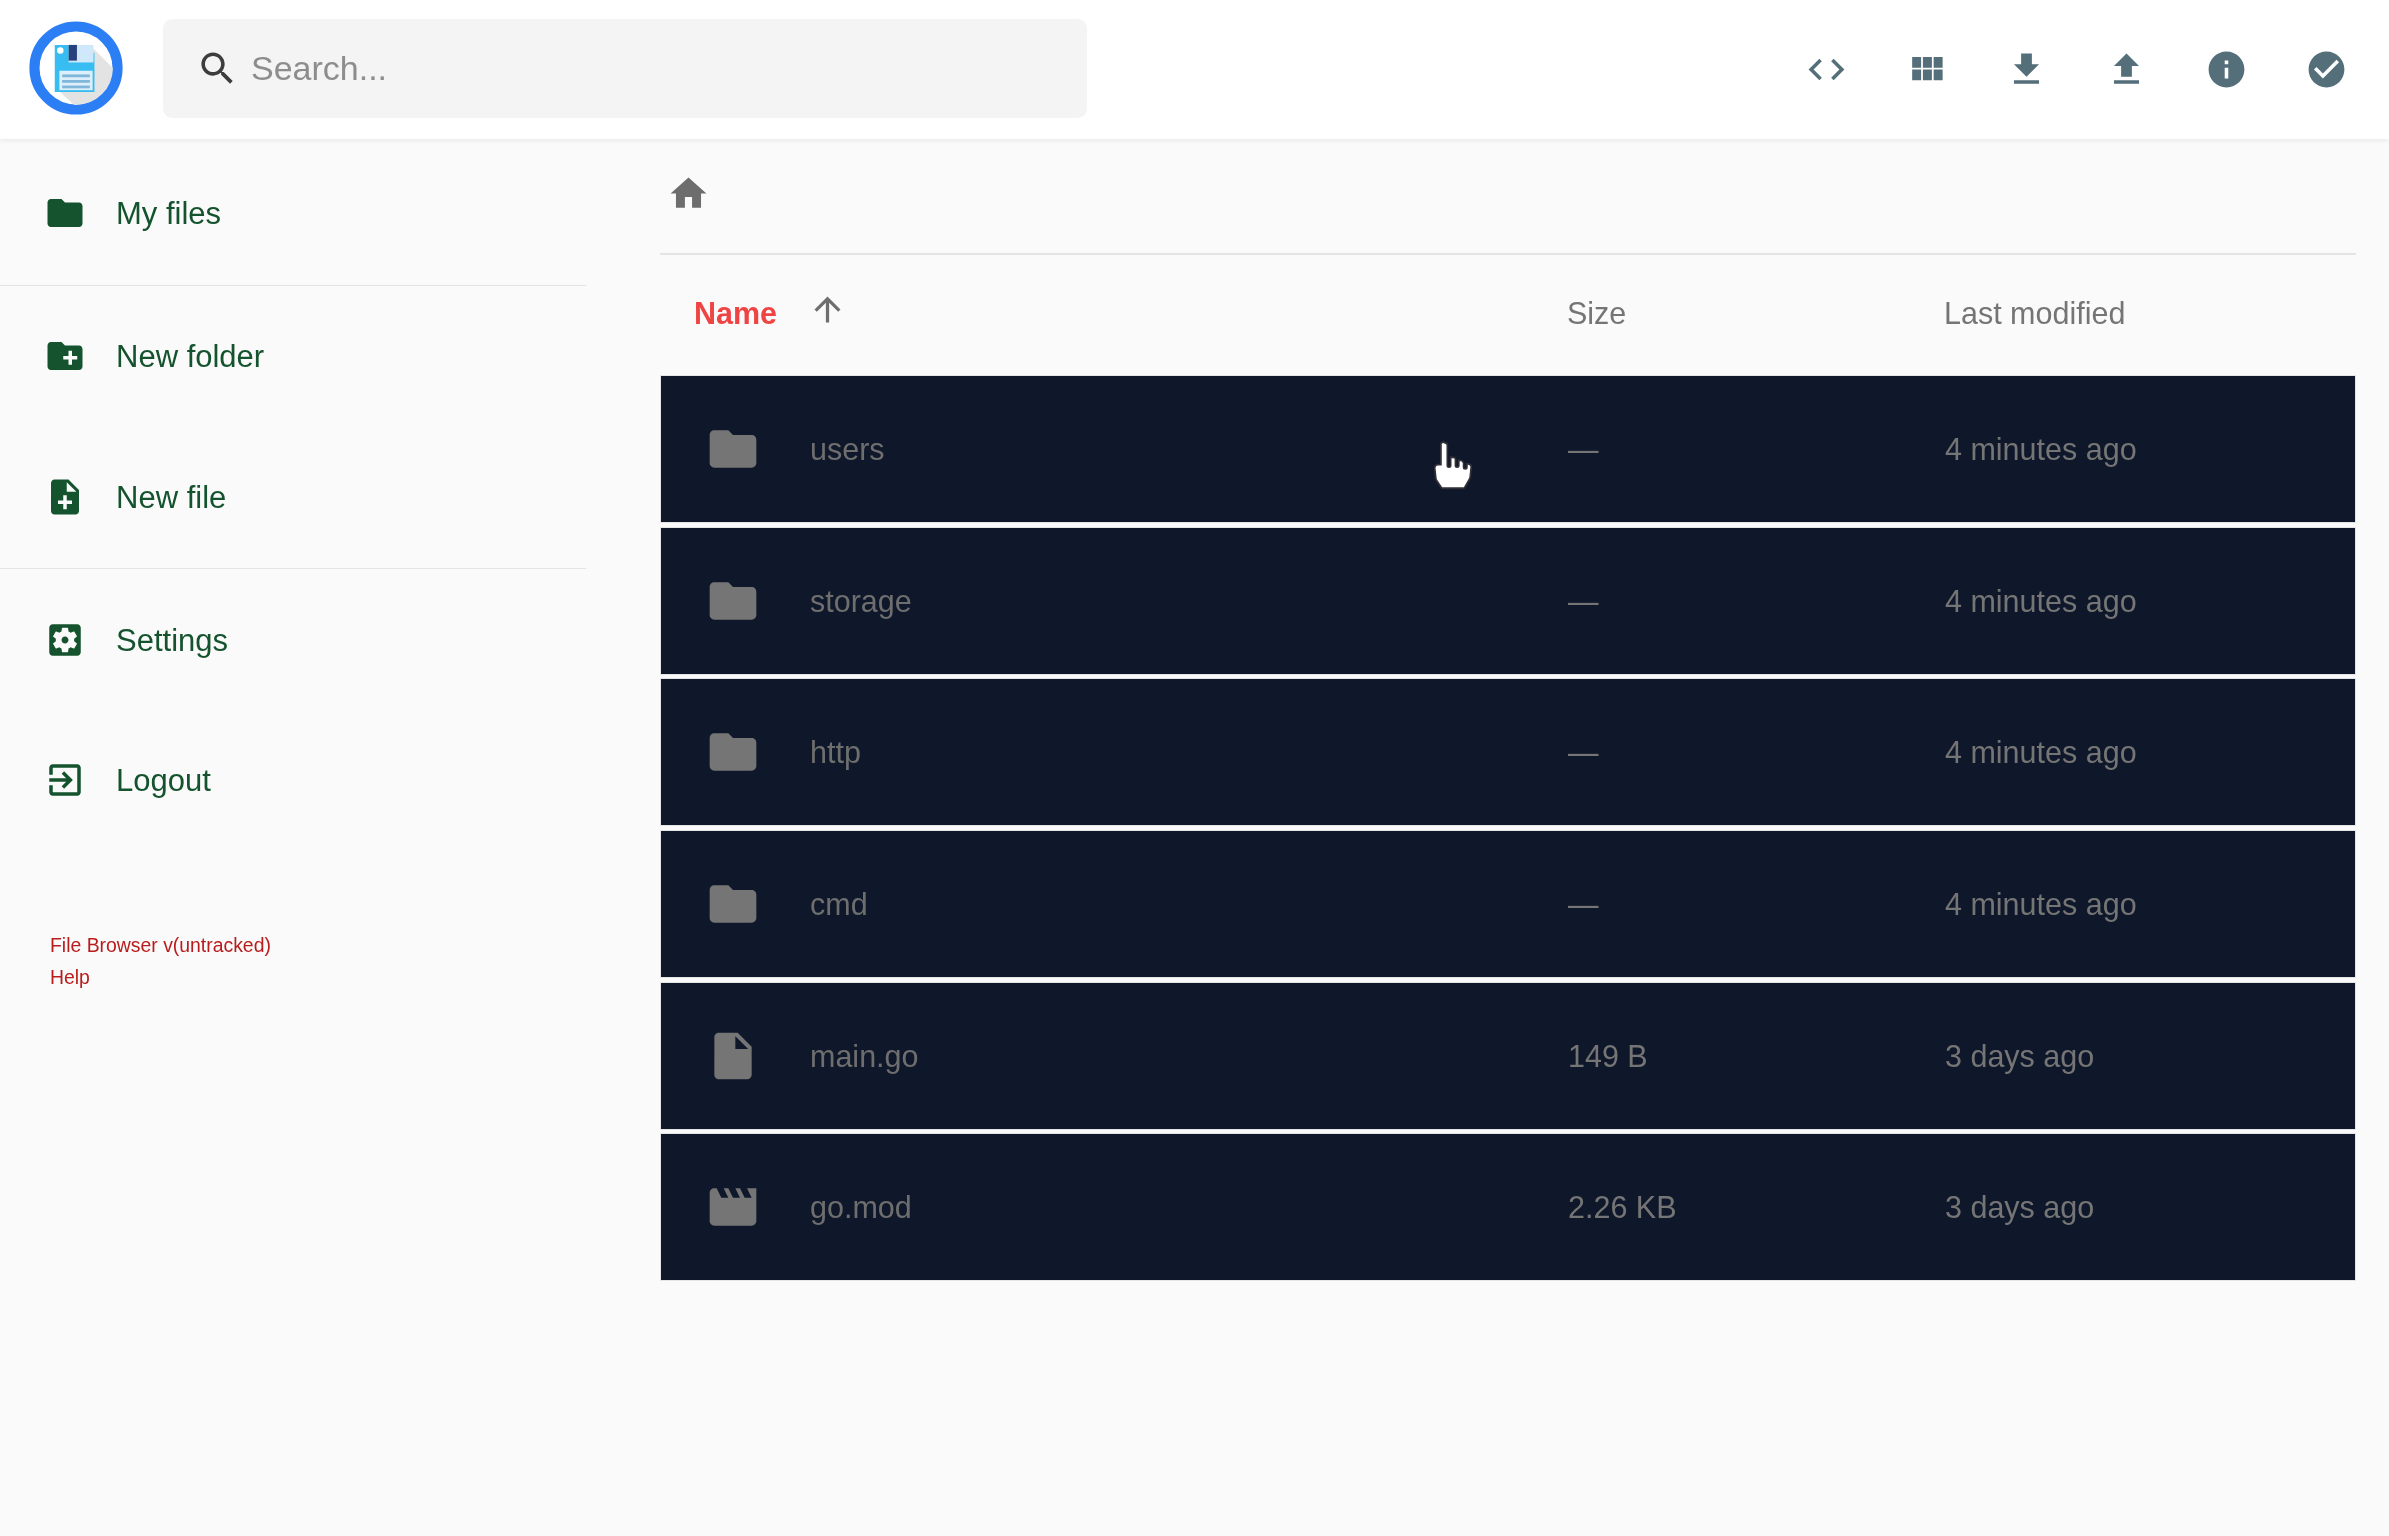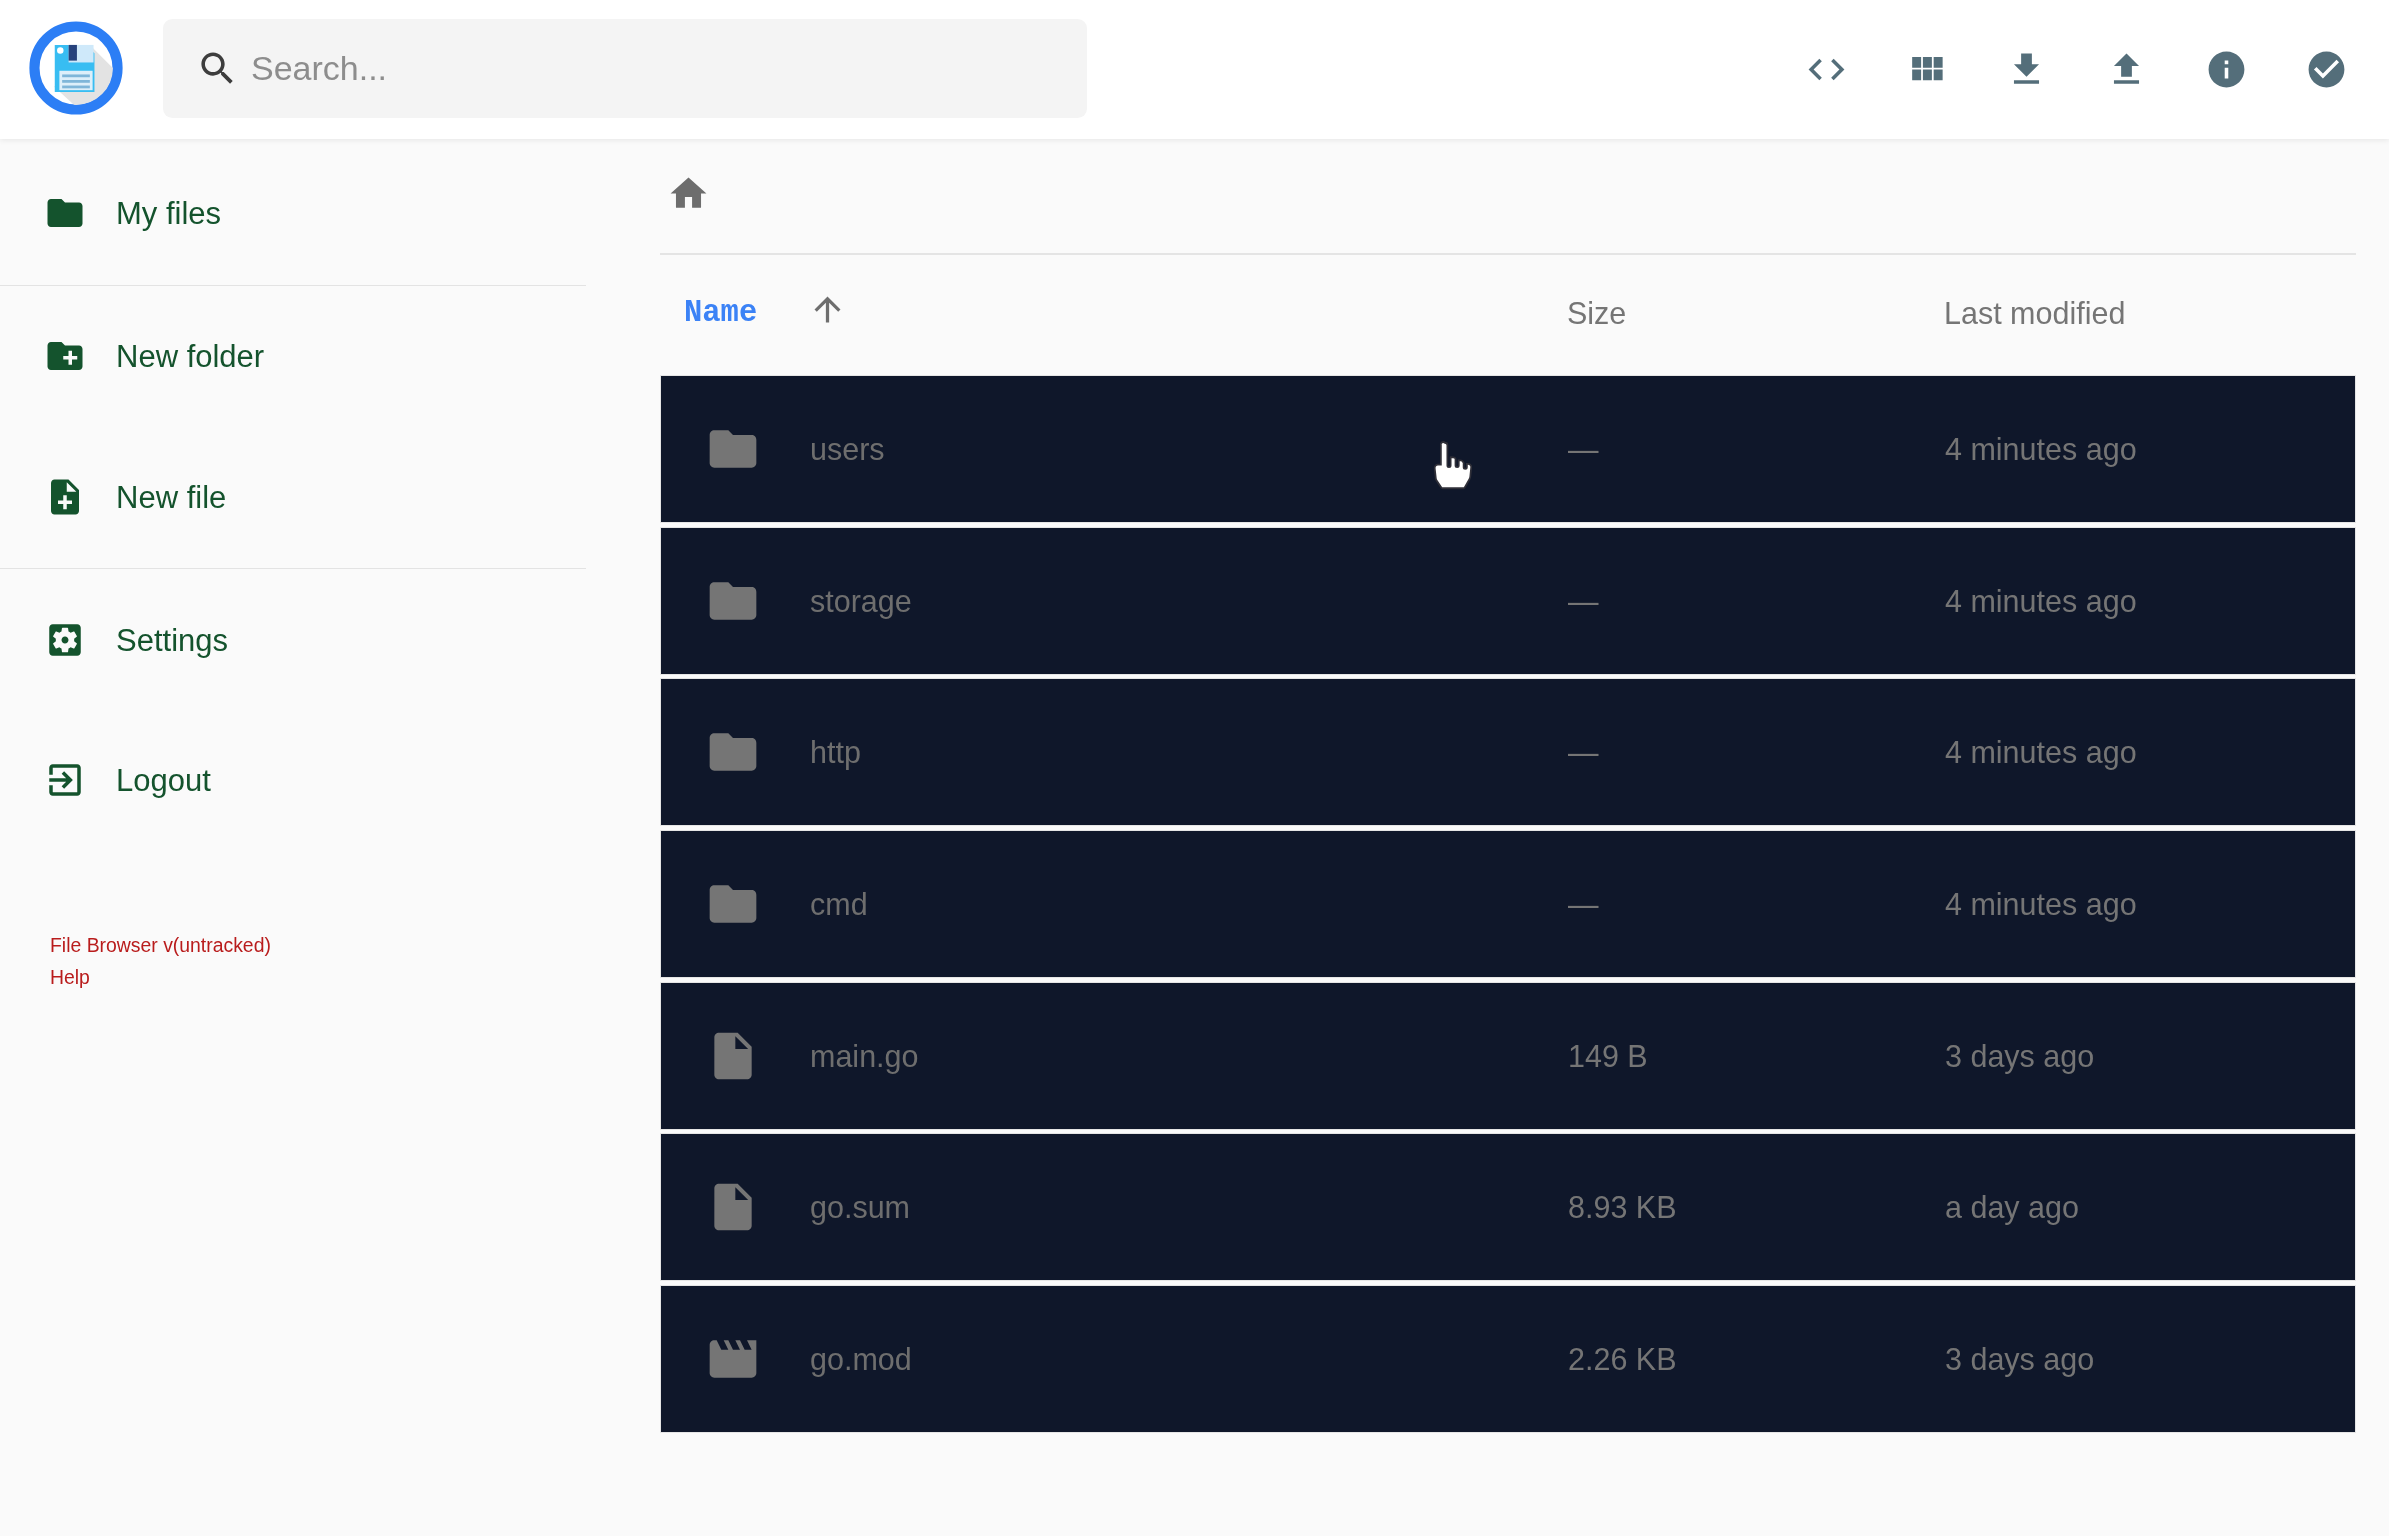--- a/index.html
+++ b/index.html
@@ -28,21 +28,21 @@
   .s-item .lbl{position:absolute;left:116px;top:12px;font-size:31px;}
   .s-div{position:absolute;left:0;width:586px;height:0.9px;background:#e3e3e3;}
   .s-footer{position:absolute;left:50px;top:790px;font-size:19.4px;color:#b91c1c;line-height:32px;}
   .s-footer .help{cursor:pointer;}
   
   .main{position:absolute;left:660px;top:139px;width:1696px;height:1397px;}
   .home{position:absolute;left:7.4px;top:33px;width:43px;height:43px;color:#6d6d6d;cursor:pointer;}
   .crumb-div{position:absolute;top:114px;left:0;width:1696px;height:1.9px;background:#e4e4e4;}
   .thead{position:absolute;top:114px;left:0;width:1696px;height:122px;}
   .th{position:absolute;top:43px;font-size:30.5px;color:#757575;cursor:pointer;}
-  .th-name{left:24px;font-weight:bold;color:#3b82f6;font-family:Liberation Mono, monospace;}
+  .th-name{left:34px;font-weight:bold;color:#ef4444;}
   .th-sort{position:absolute;left:148px;top:37px;width:39px;height:39px;color:#6e6e6e;cursor:pointer;}
   .th-size{left:907px;}
   .th-mod{left:1284px;}
   .listing{position:absolute;top:236px;left:0;width:1696px;}
   .row{position:relative;height:148px;margin-bottom:3.7px;background:#0f172a;
        border:0.9px solid #e5e5e5;box-sizing:border-box;cursor:pointer;}
   .row .ic{position:absolute;left:44px;top:50%;transform:translateY(-50%);
            width:56px;height:56px;color:#757575;}
   .row .ic svg{width:56px;height:56px;display:block;}
   .row .nm{position:absolute;left:149px;top:50%;transform:translateY(-50%);font-size:30.5px;color:#6e6e6e;}
@@ -205,30 +205,20 @@
             <path d="M6 2c-1.1 0-1.99.9-1.99 2L4 20c0 1.1.89 2 1.99 2H18c1.1 0 2-.9 2-2V8l-6-6H6zm7 7V3.5L18.5 9H13z"></path>
           </svg>
         </span>
     <span class="nm">main.go</span>
     <span class="sz">149 B</span>
     <span class="md">3 days ago</span>
   </div>
       <div class="row">
     <span class="ic">
           <svg viewBox="0 0 24 24" fill="currentColor">
-            <path d="M6 2c-1.1 0-1.99.9-1.99 2L4 20c0 1.1.89 2 1.99 2H18c1.1 0 2-.9 2-2V8l-6-6H6zm7 7V3.5L18.5 9H13z"></path>
-          </svg>
-        </span>
-    <span class="nm">go.sum</span>
-    <span class="sz">8.93 KB</span>
-    <span class="md">a day ago</span>
-  </div>
-      <div class="row">
-    <span class="ic">
-          <svg viewBox="0 0 24 24" fill="currentColor">
             <path d="M18 4l2 4h-3l-2-4h-2l2 4h-3l-2-4H8l2 4H7L5 4H4c-1.1 0-1.99.9-1.99 2L2 18c0 1.1.9 2 2 2h16c1.1 0 2-.9 2-2V4h-4z"></path>
           </svg>
         </span>
     <span class="nm">go.mod</span>
     <span class="sz">2.26 KB</span>
     <span class="md">3 days ago</span>
   </div>
     </div>
 </main>
 

